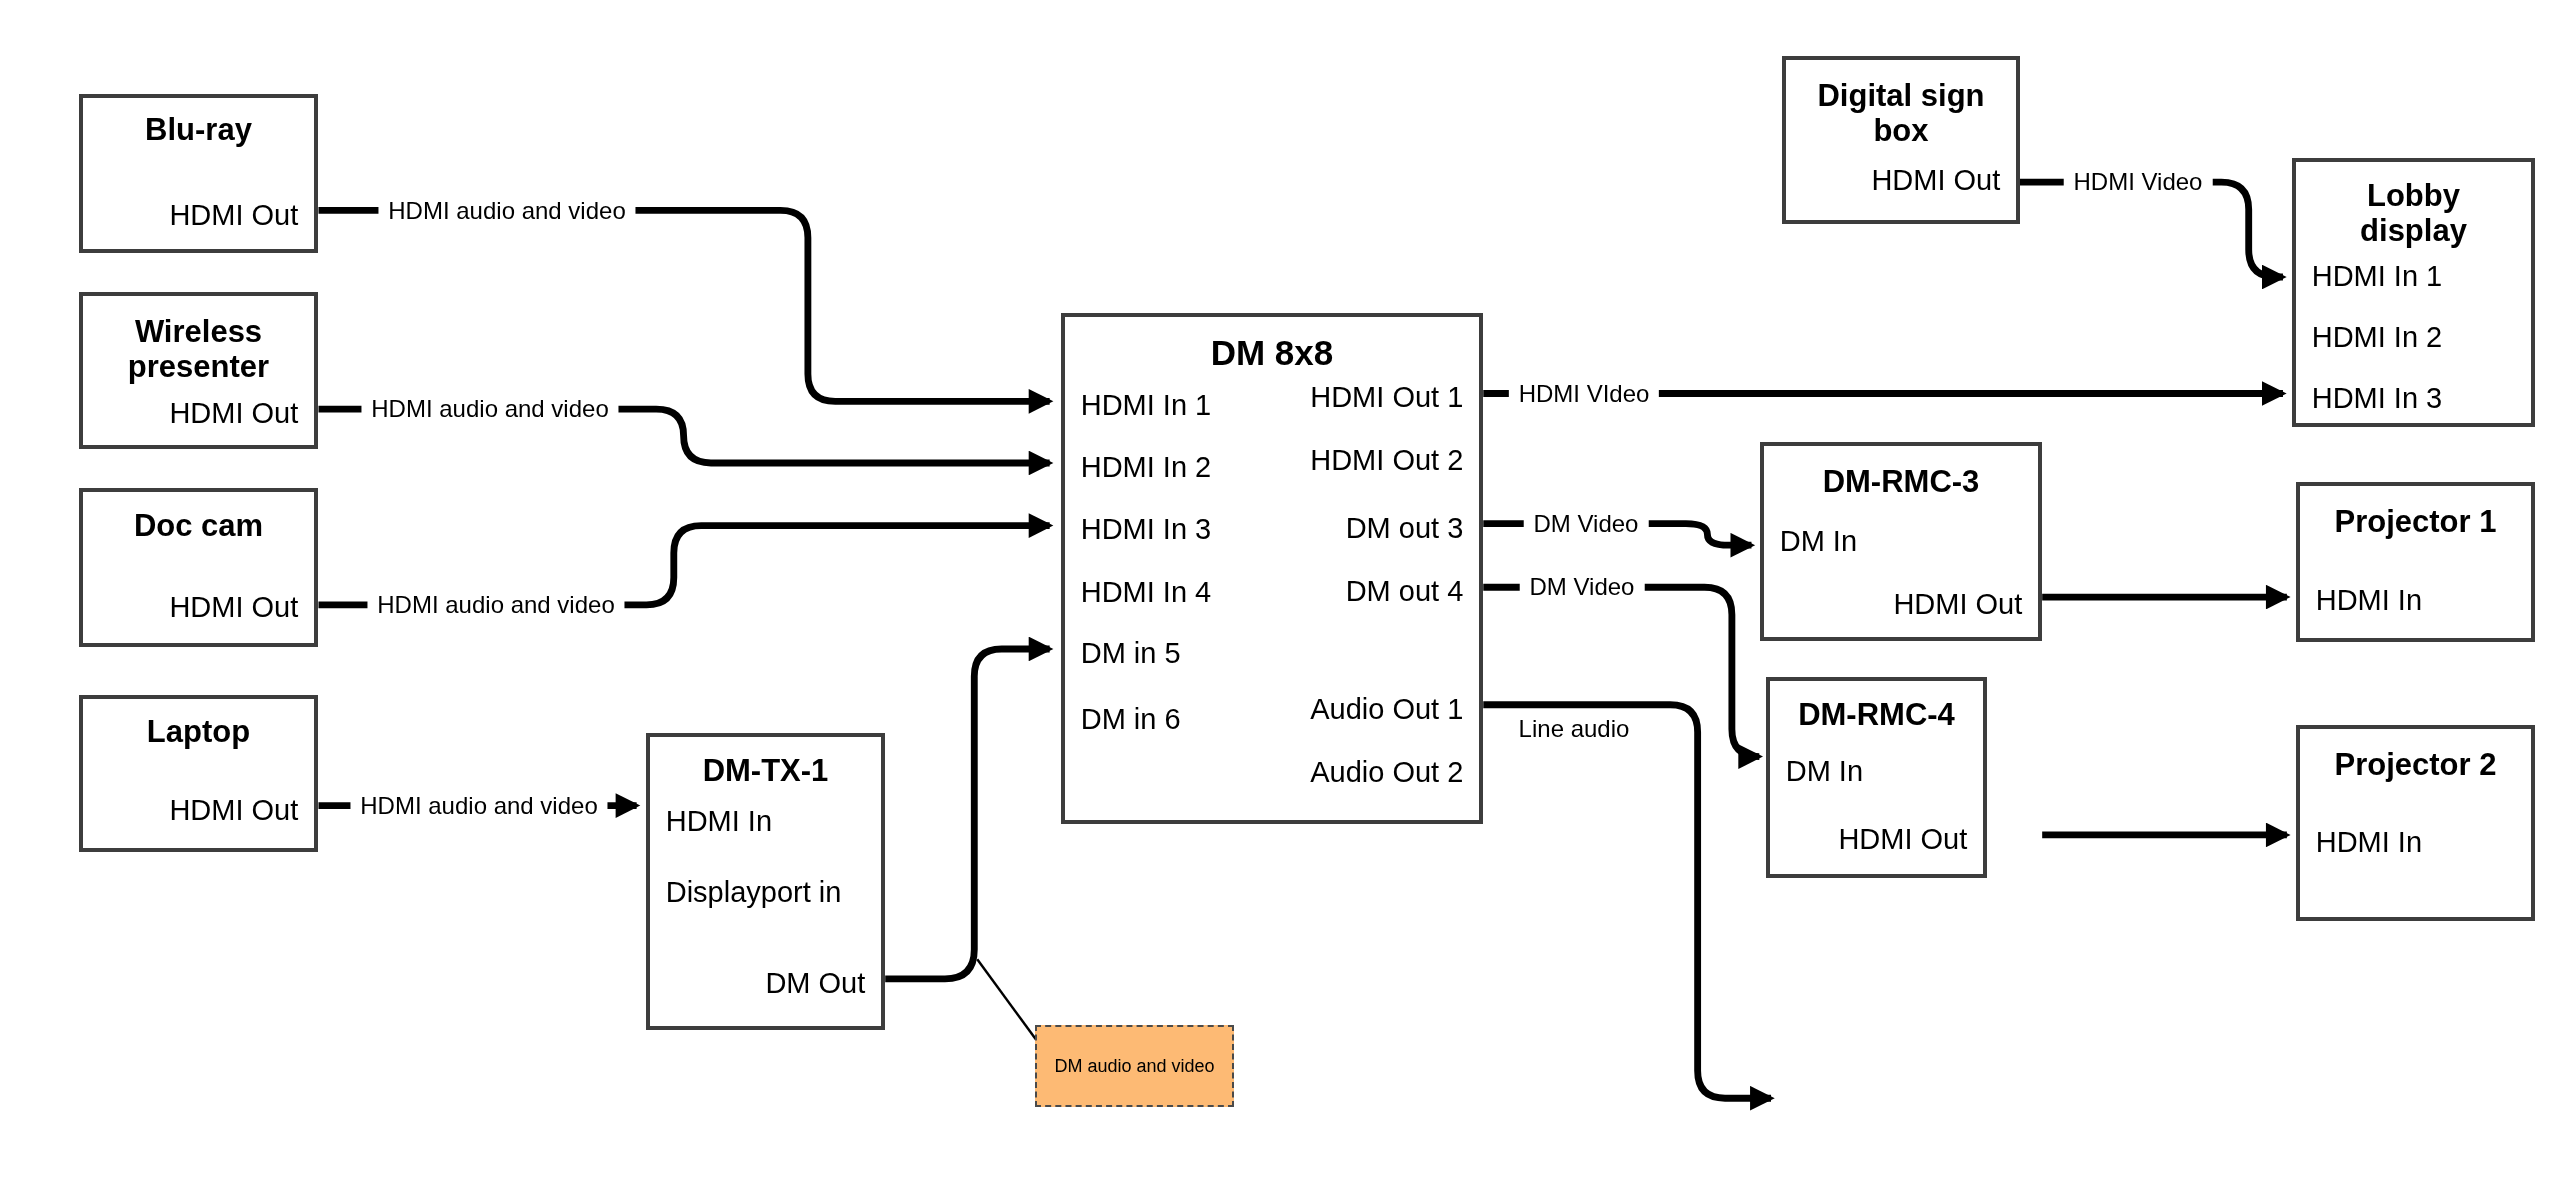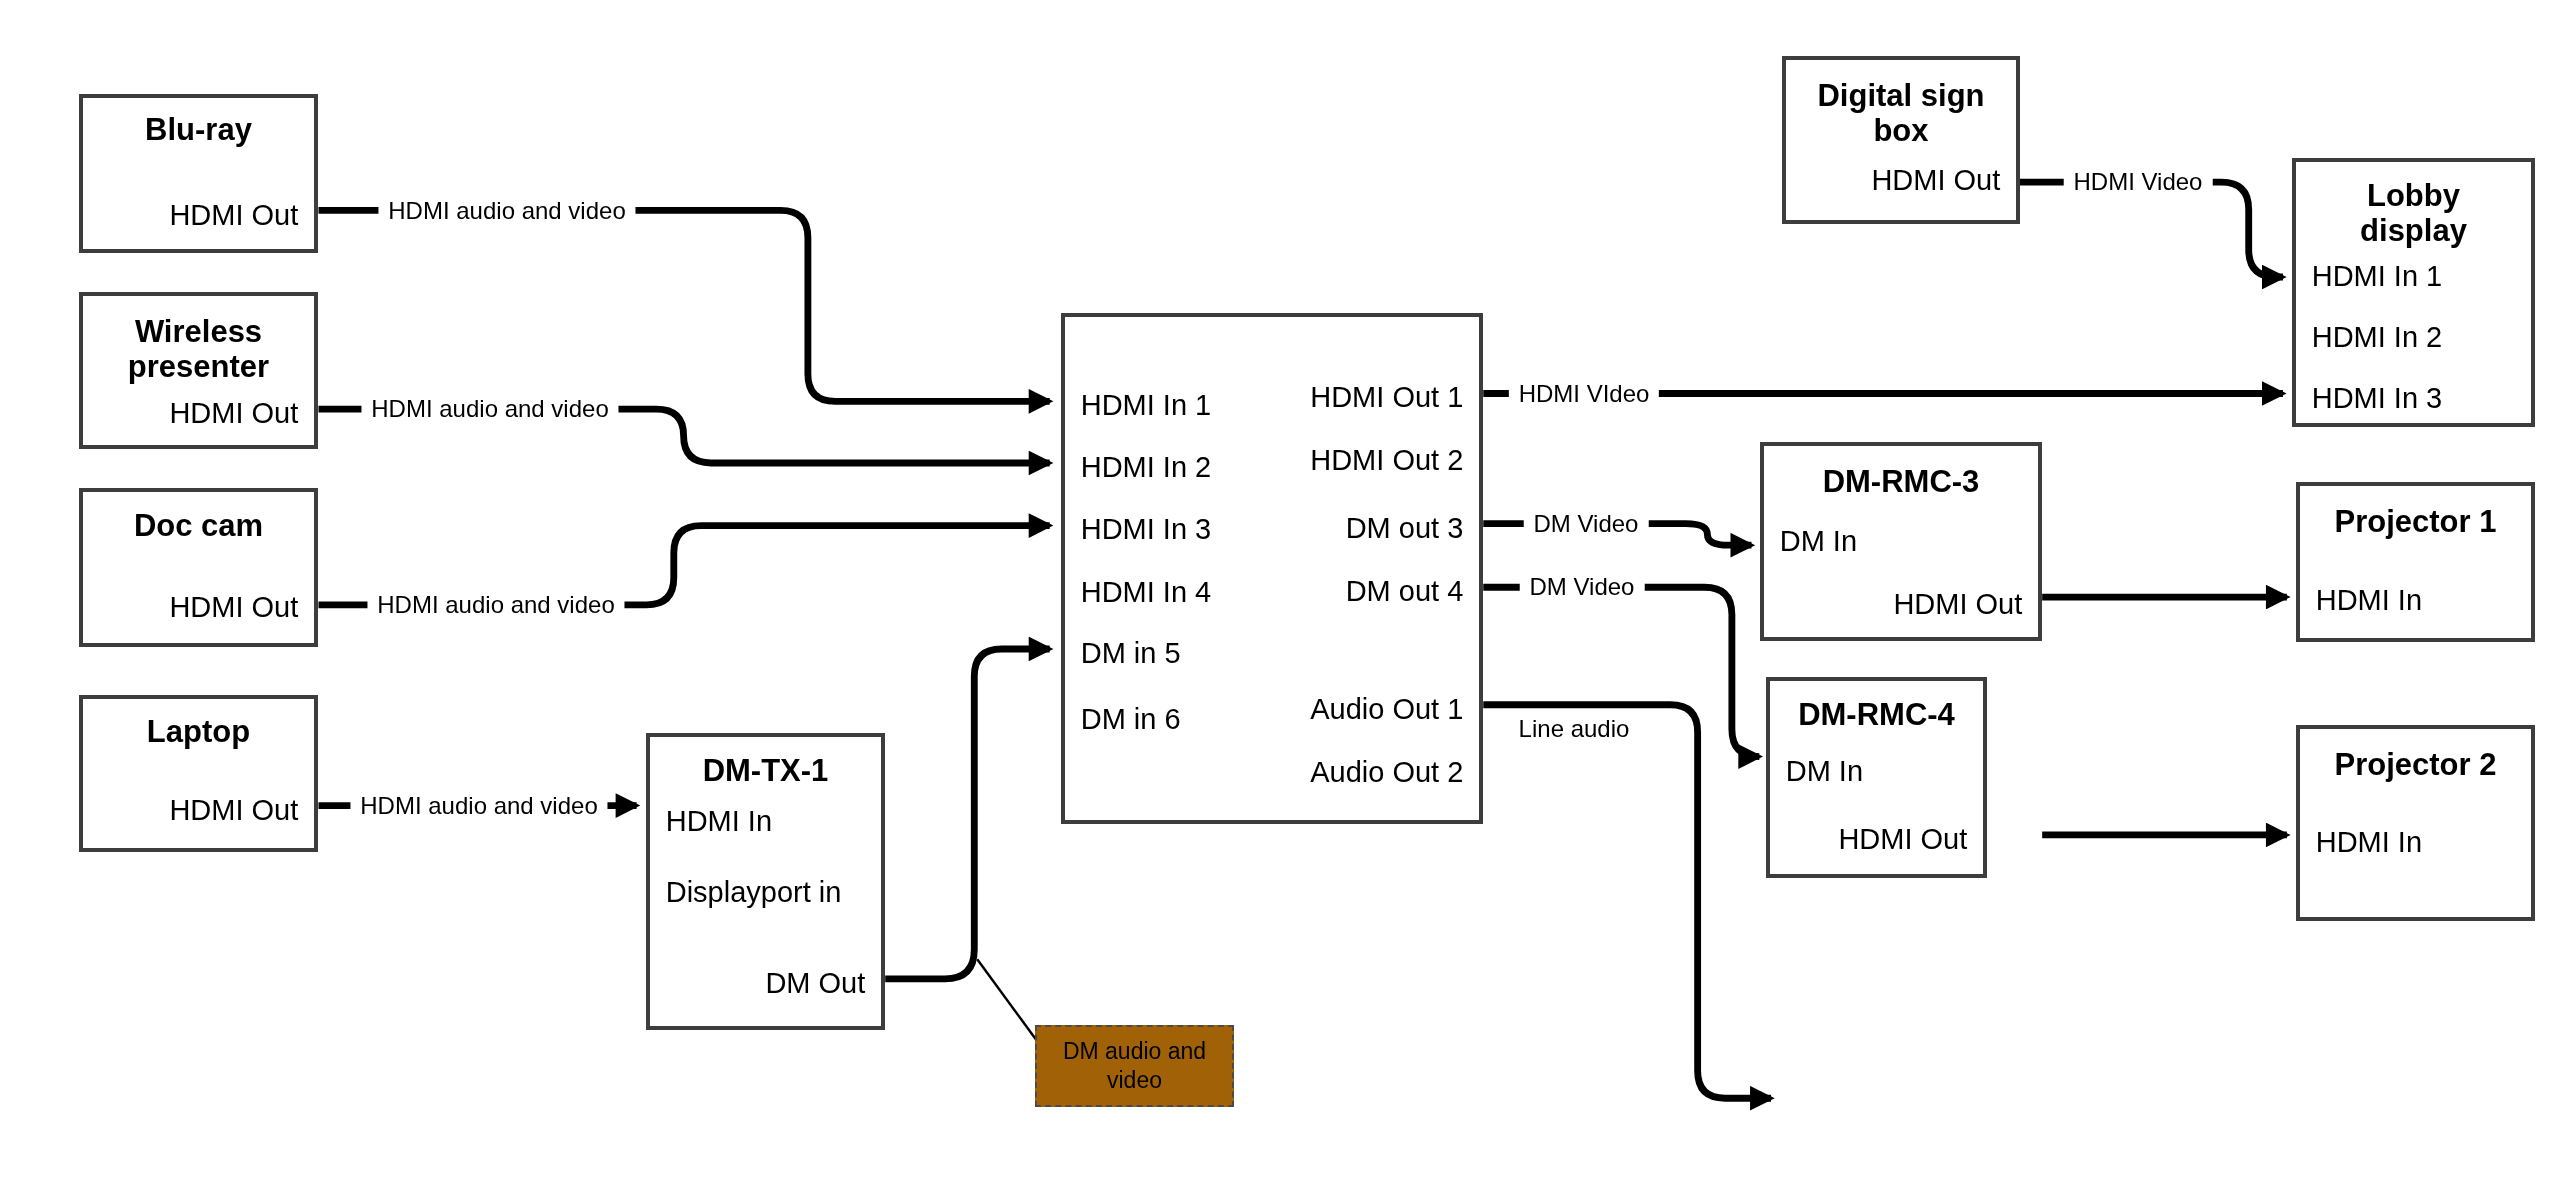--- a/index.html
+++ b/index.html
@@ -8,23 +8,23 @@
   #edges{position:absolute;left:0;top:0;width:2576px;height:1201px;z-index:1;}
   .node{position:absolute;box-sizing:border-box;border:4.9px solid #3d3d3d;background:#ffffff;z-index:2;}
   .node .title{position:absolute;left:0;right:0;text-align:center;font-weight:bold;
                font-size:31px;line-height:1.15;white-space:pre-line;}
   .node .title.big{font-size:35px;}
   .port{position:absolute;font-size:29px;line-height:1;white-space:nowrap;transform:translateY(-50%);}
   .port.left{left:15.7px;}
   .port.right{right:15.7px;text-align:right;}
   .edge-label{position:absolute;transform:translate(-50%,-50%);background:#ffffff;
               padding:2px 9.8px;font-size:24px;line-height:1;white-space:nowrap;z-index:3;}
-  .callout{position:absolute;box-sizing:border-box;border:2px dashed #4a4a4a;background:#a16207;
+  .callout{position:absolute;box-sizing:border-box;border:2px dashed #4a4a4a;background:#fdba74;
            display:flex;align-items:center;justify-content:center;text-align:center;
-           font-size:23px;line-height:1.25;z-index:2;}
+           font-size:18px;line-height:1.25;z-index:2;}
 </style>
 </head>
 <body>
 
 <div id="canvas">
 
   <svg id="edges" viewBox="0 0 2631 1227" fill="none" stroke="#000000" stroke-width="7">
     <defs>
       <marker id="arrow" viewBox="0 0 10 10" refX="8.5" refY="5" markerWidth="4.2" markerHeight="3.6" orient="auto">
         <path d="M0 0 L10 5 L0 10 z" fill="#000000" stroke="none"></path>
@@ -66,20 +66,21 @@
   </div>
 
   <div class="node" style="left:646px;top:733px;width:239px;height:297px;">
     <div class="title" style="top:15.7px;">DM-TX-1</div>
     <div class="port left" style="top:84px;">HDMI In</div>
     <div class="port left" style="top:155px;">Displayport in</div>
     <div class="port right" style="top:246px;">DM Out</div>
   </div>
 
   <div class="node" style="left:1061px;top:313px;width:422px;height:511px;">
+    <div class="title big" style="top:15.7px;">DM 8x8</div>
     <div class="port left" style="top:88px;">HDMI In 1</div>
     <div class="port left" style="top:150px;">HDMI In 2</div>
     <div class="port left" style="top:212px;">HDMI In 3</div>
     <div class="port left" style="top:275px;">HDMI In 4</div>
     <div class="port left" style="top:336px;">DM in 5</div>
     <div class="port left" style="top:402px;">DM in 6</div>
     <div class="port right" style="top:80px;">HDMI Out 1</div>
     <div class="port right" style="top:143px;">HDMI Out 2</div>
     <div class="port right" style="top:211px;">DM out 3</div>
     <div class="port right" style="top:274px;">DM out 4</div>

